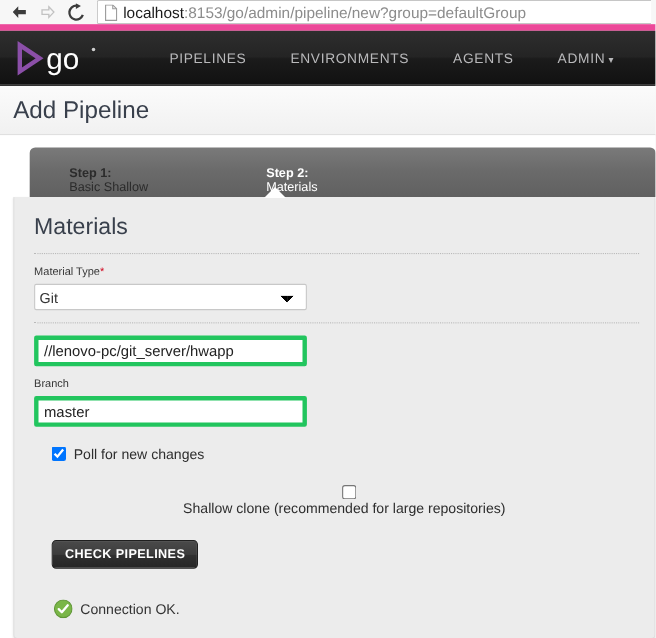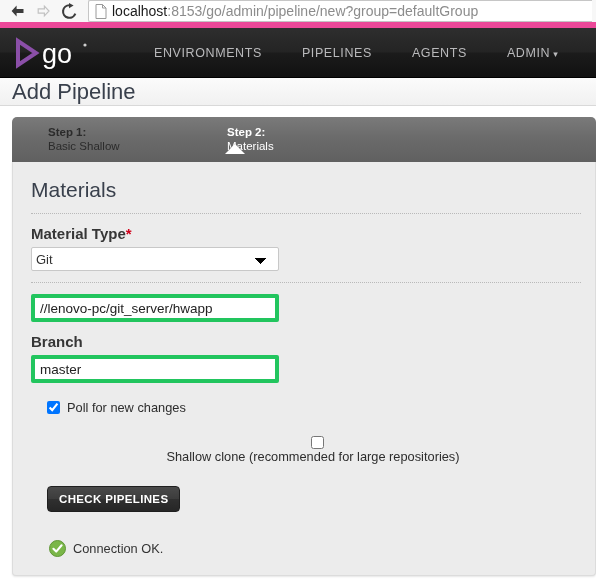--- a/index.html
+++ b/index.html
@@ -94,21 +94,21 @@
     letter-spacing: 0.6px;
     padding: 0 20px;
     text-decoration: none;
     white-space: nowrap;
     font-family: "Liberation Sans", sans-serif;
   }
   .go-nav-item .caret-txt { font-size: 9px; margin-left: 3px; }
 
   
   .page-title-bar {
-    height: 28px;
+    height: 45px;
     background: linear-gradient(to bottom, #fbfbfb 0%, #f1f1f1 100%);
     border-bottom: 1px solid #d9d9d9;
     display: flex;
     align-items: center;
     box-sizing: border-box;
   }
   .page-title {
     font-size: 22px;
     color: #39404c;
     margin-left: 12px;
@@ -121,22 +121,23 @@
     padding-top: 11px;
     padding-left: 12px;
     background: #ffffff;
     box-sizing: border-box;
   }
   .wizard-bar {
     height: 45px;
     background: linear-gradient(to bottom, #7a7a7a 0%, #6b6b6b 45%, #606060 100%);
     border-radius: 5px 5px 0 0;
     display: flex;
-    align-items: center;
+    align-items: flex-end;
     position: relative;
+    margin-left: 15px;
   }
   .wizard-step {
     padding-left: 24px;
     line-height: 1.18;
     font-size: 11.5px;
     position: relative;
     font-family: "Liberation Sans", sans-serif;
   }
   .wizard-step .s-num { font-weight: bold; display: block; }
   .wizard-step .s-name { display: block; }
@@ -179,25 +180,24 @@
   }
   .dotted-sep {
     border-top: 1px dotted #b9b9b9;
     margin: 0 14px 0 18px;
     height: 0;
   }
   .field-block {
     padding: 11px 0 11px 18px;
   }
   .field-label {
-    font-size: 15px;
+    font-size: 10px;
     color: #363636;
     margin-bottom: 5px;
     font-family: "Liberation Sans", sans-serif;
-    font-weight: bold;
   }
   .req-star { color: #d0021b; }
   select.material-select {
     width: 248px;
     height: 24px;
     font-size: 13px;
     color: #333;
     font-family: "Liberation Sans", sans-serif;
     background: #ffffff;
     border: 1px solid #c8c8c8;
@@ -315,22 +315,22 @@
   <a class="go-logo" href="#">
     <span>
       <svg width="80" height="34" viewBox="0 0 80 34">
         <path d="M4 5 L4 29 L22 17 Z" fill="none" stroke="#8b4fa8" stroke-width="4" stroke-linejoin="miter"></path>
         <text x="28" y="27" font-family="Liberation Sans, sans-serif" font-size="27" fill="#ffffff">go</text>
         <circle cx="71" cy="9" r="1.6" fill="#cfcfcf"></circle>
       </svg>
     </span>
   </a>
   <div class="go-nav">
+    <a class="go-nav-item" href="#"><span>PIPELINES</span></a>
     <a class="go-nav-item" href="#"><span>ENVIRONMENTS</span></a>
-    <a class="go-nav-item" href="#"><span>PIPELINES</span></a>
     <a class="go-nav-item" href="#"><span>AGENTS</span></a>
     <a class="go-nav-item" href="#"><span>ADMIN</span><span class="caret-txt">▾</span></a>
   </div>
 </div>
 
 <div class="page-title-bar">
   <h1 class="page-title">Add Pipeline</h1>
 </div>
 
 <div class="wizard-wrap">

